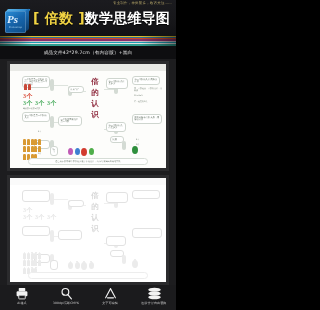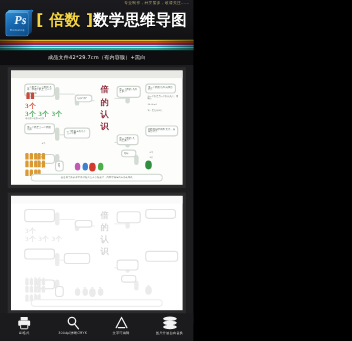--- a/index.html
+++ b/index.html
@@ -36,21 +36,21 @@
     background:linear-gradient(90deg,#59b4ea,#2b83c8);
     transform:skewX(-34deg); transform-origin:left bottom; border-radius:1px;
   }
   .ps-side {
     position:absolute; left:22px; top:2px; width:4px; height:21px;
     background:linear-gradient(180deg,#1f72ba,#0a3d6e);
     transform:skewY(-34deg); transform-origin:left top; border-radius:1px;
   }
   .ps-text {
     position:absolute; left:4px; top:5px; width:17px;
-    text-align:right; color:#dff0ff; font-size:11px; font-weight:bold;
+    text-align:left; color:#dff0ff; font-size:11px; font-weight:bold;
     font-family:"Liberation Serif","DejaVu Serif",serif; line-height:11px;
     font-style:italic;
   }
   .ps-sub {
     position:absolute; left:3px; top:17px; width:19px;
     text-align:center; color:#a8d4f2; font-size:2.4px; letter-spacing:.1px;
   }
   #title-main {
     position:absolute; left:33px; top:10px;
     font-size:14px; font-weight:bold; color:#ffffff;

